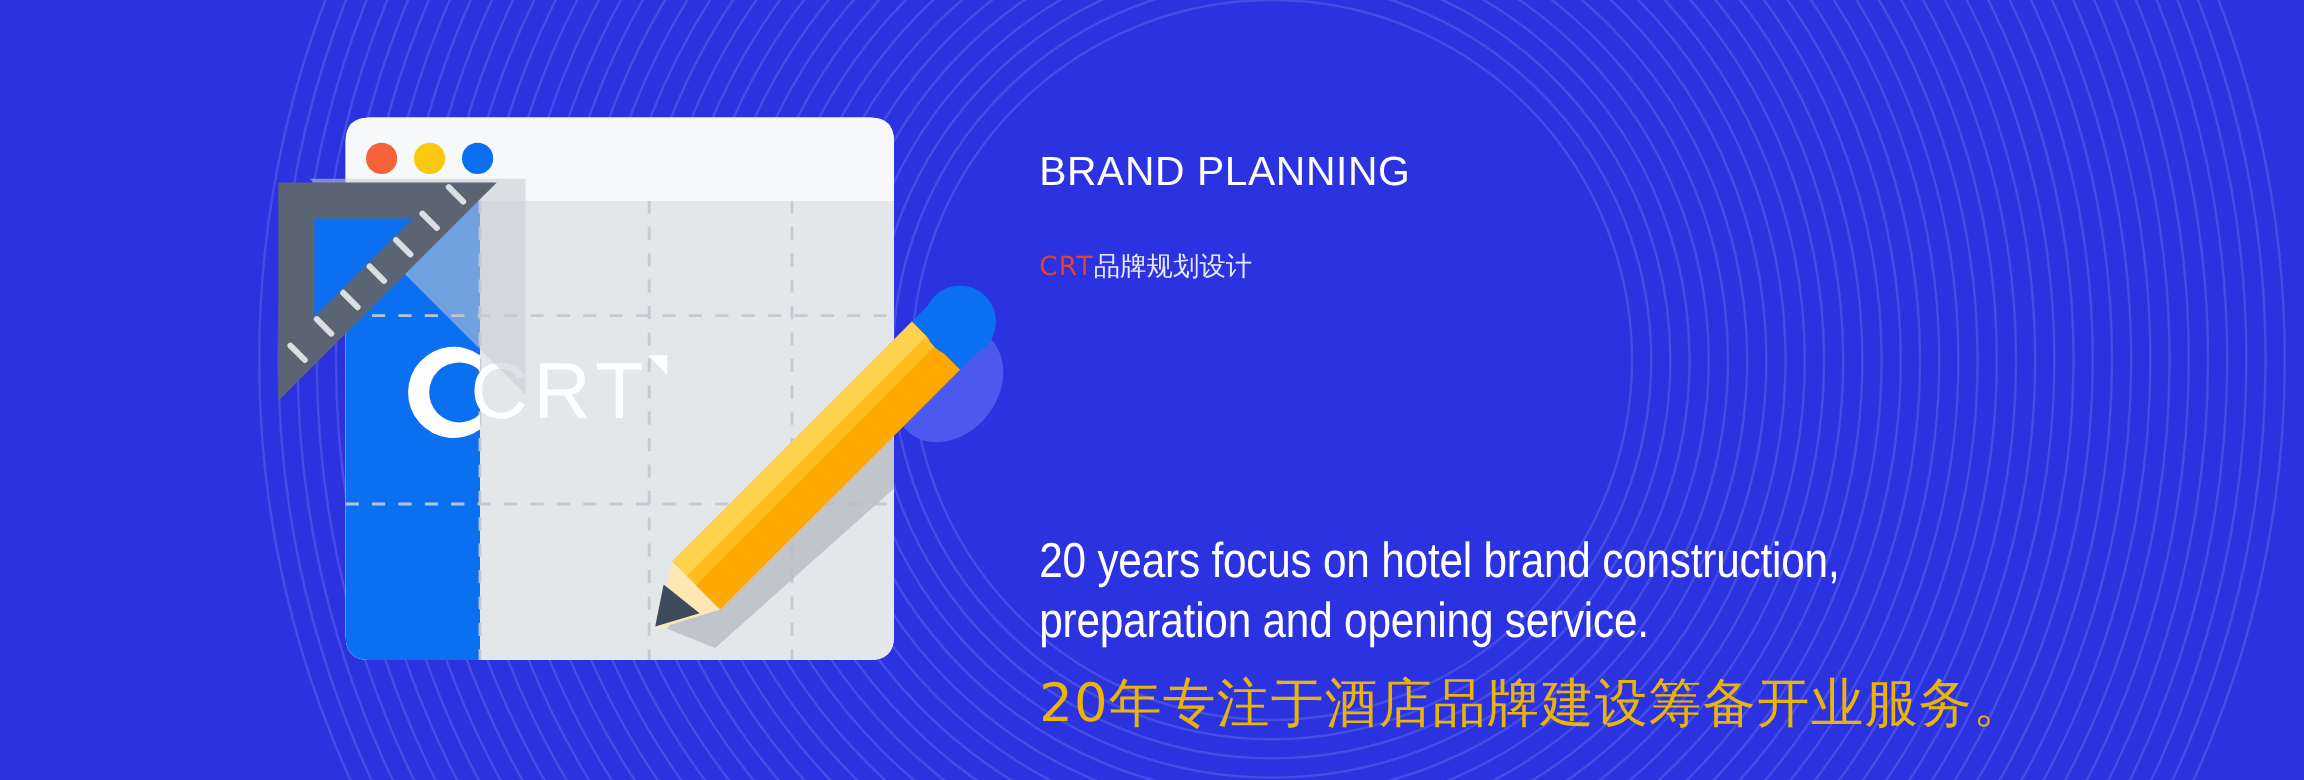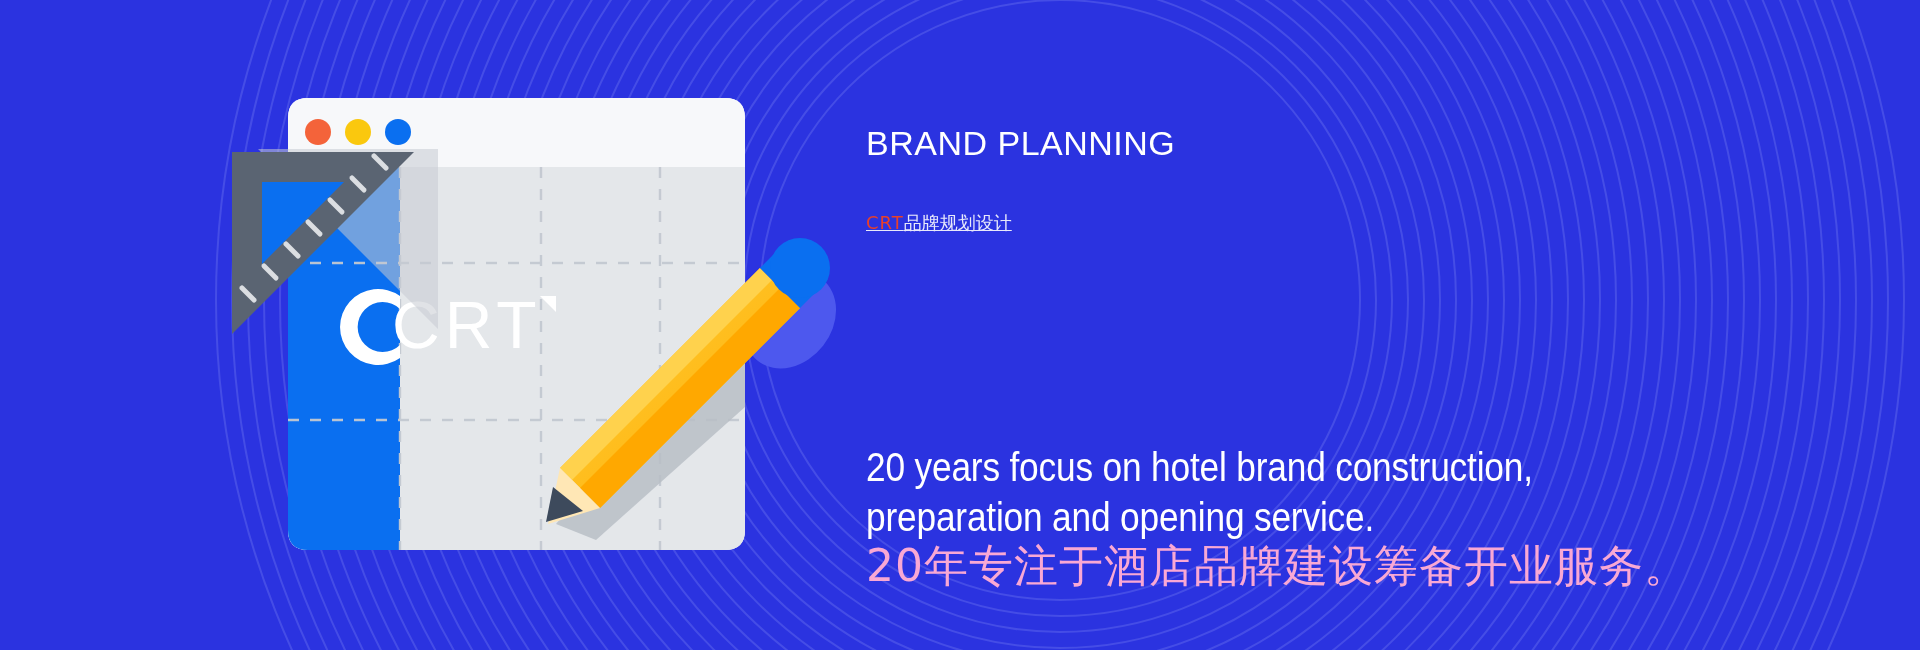--- a/index.html
+++ b/index.html
@@ -24,37 +24,36 @@
   .copy{position:absolute;left:866px;top:0;width:1050px;height:650px;margin-top:36px;}
 
   .eyebrow{
     position:absolute;left:0;top:88px;width:640px;
     color:#ffffff;font-size:34px;line-height:38px;
     font-weight:400;letter-spacing:0.5px;
     font-family:"Liberation Sans","DejaVu Sans",sans-serif;
   }
   .eyebrow-cn{
     position:absolute;left:0;top:174px;
-    font-size:18px;line-height:26px;color:#e8e9fb;
+    font-size:22px;line-height:26px;color:#e8e9fb;
     font-family:"DejaVu Sans","Liberation Sans",sans-serif;
     white-space:nowrap;
-    text-decoration:underline;
   }
   .eyebrow-cn .crt{color:#e8402a;letter-spacing:1px;}
 
   .tagline-en{
     position:absolute;left:0;top:406px;width:820px;
     color:#ffffff;font-size:41px;line-height:50px;font-weight:400;
     transform:scaleX(0.86);transform-origin:left top;
     letter-spacing:-0.2px;
     font-family:"Liberation Sans","DejaVu Sans",sans-serif;
   }
   .tagline-cn{
-    position:absolute;left:0;top:503px;
-    color:#f9a8d4;font-size:44px;line-height:54px;font-weight:400;
+    position:absolute;left:0;top:524px;
+    color:#eab308;font-size:44px;line-height:54px;font-weight:400;
     letter-spacing:1px;white-space:nowrap;
     font-family:"DejaVu Sans","Liberation Sans",sans-serif;
   }
 </style>
 </head>
 <body>
 
 <div class="banner">
 
   <div class="rings">

